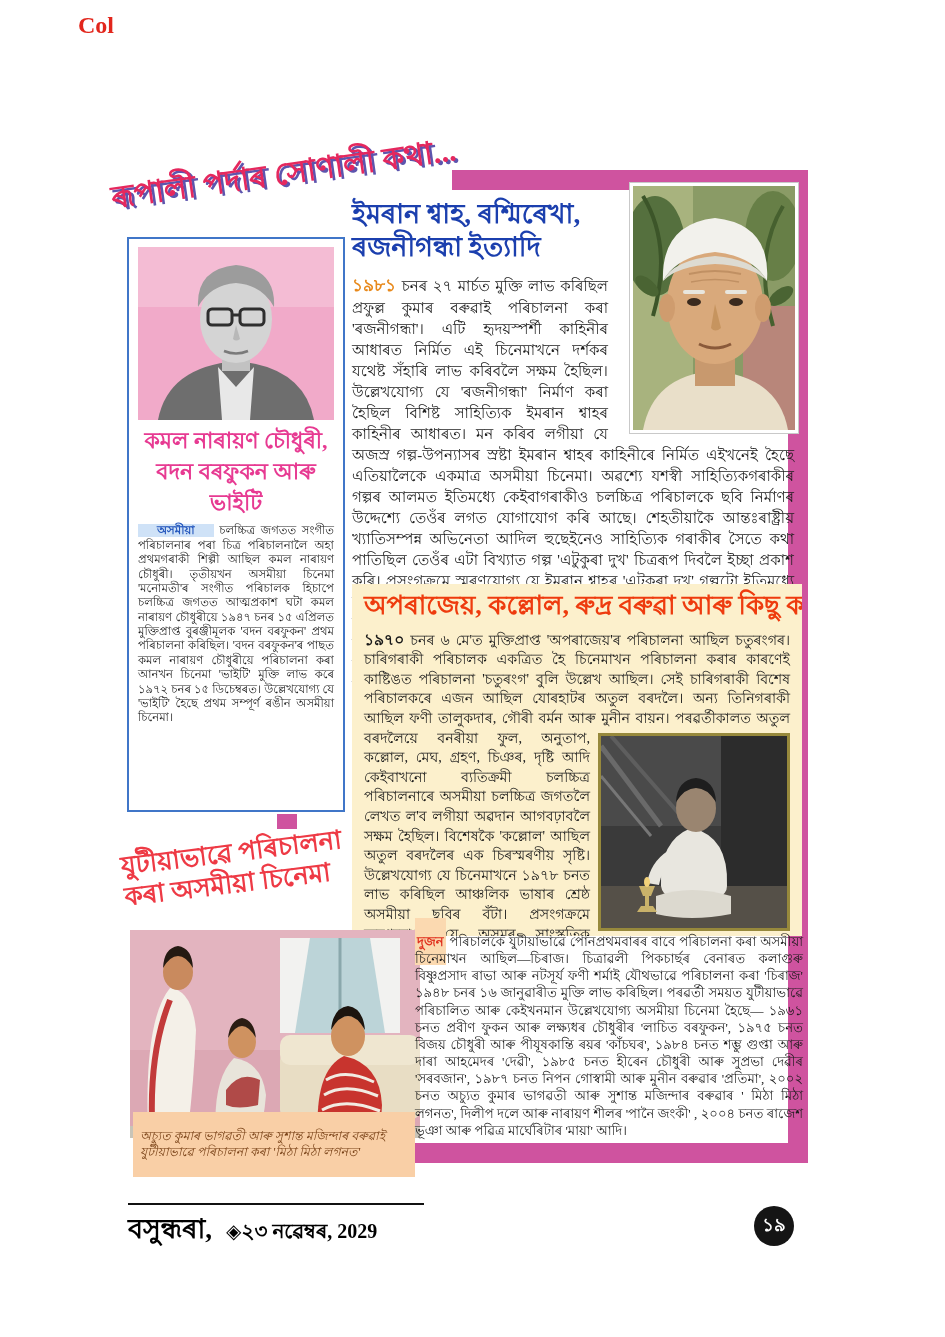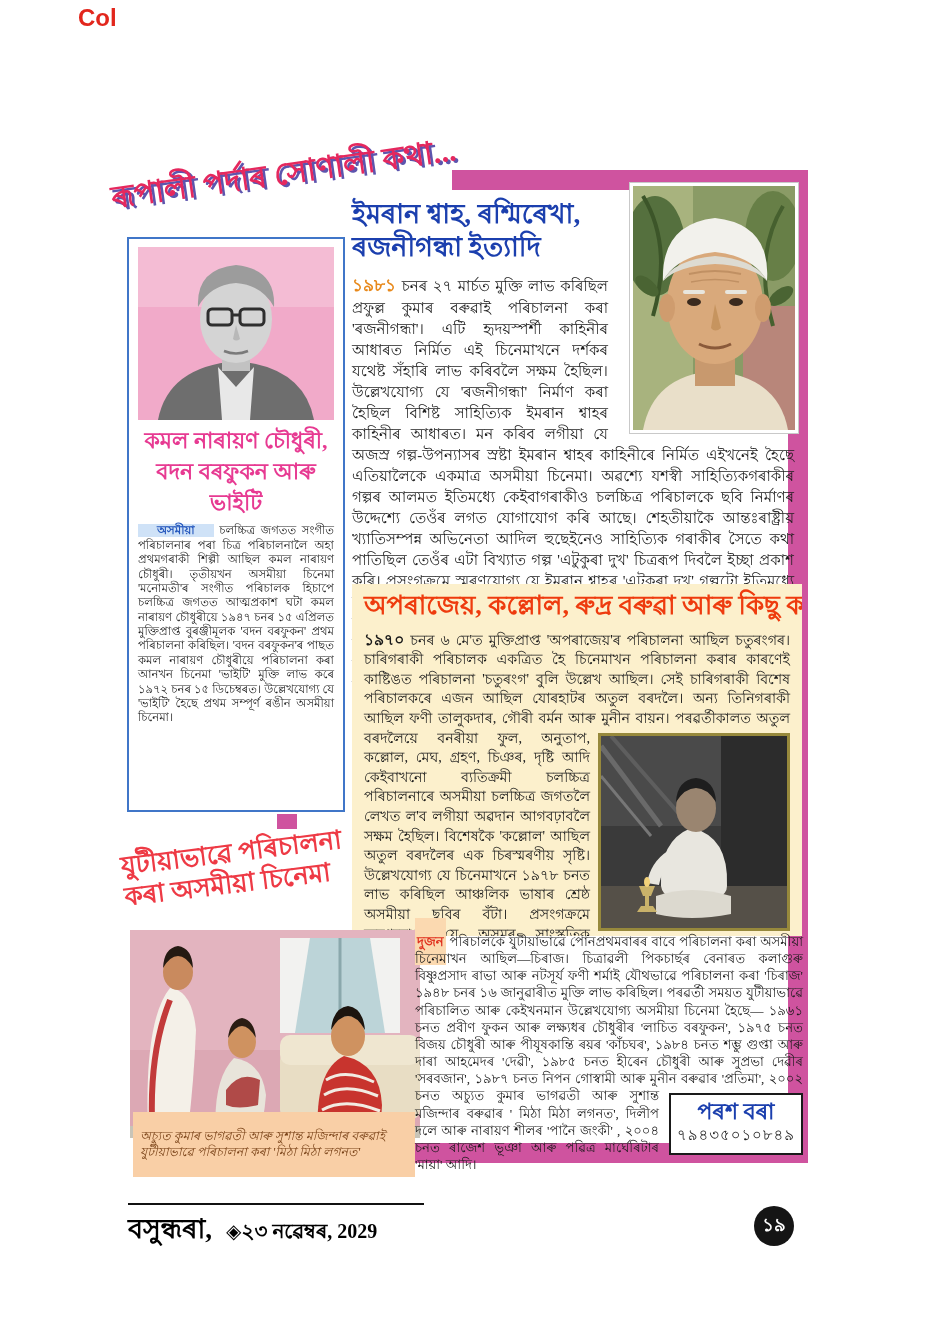--- a/index.html
+++ b/index.html
@@ -4,21 +4,21 @@
 <style>
   html,body{margin:0;padding:0;}
   body{
     width:945px;height:1337px;position:relative;background:#ffffff;
     font-family:"Liberation Serif","DejaVu Sans",serif;color:#1a1a1a;
     overflow:hidden;
   }
   .abs{position:absolute;}
 
   
-  .corner-label{left:78px;top:4px;font-family:Liberation Sans, sans-serif;
+  .corner-label{left:78px;top:12px;font-family:Liberation Serif, serif;
     font-weight:bold;font-size:24px;color:#e2261c;}
 
   
   .masthead{left:110px;top:158px;width:350px;transform:rotate(-8deg);
     font-size:31px;font-weight:bold;color:#e5285e;line-height:1.05;
     text-shadow:2.5px 2.5px 0 #5d55ae;}
 
   
   .frame{background:#cf539f;}
   .frame-top{left:452px;top:170px;width:356px;height:20px;}
@@ -233,24 +233,20 @@
 
     <rect x="0" y="196" width="290" height="12" fill="#c8c4b8"></rect>
   </svg>
 </div>
 <div class="abs film-caption">অচ্যুত কুমাৰ ভাগৱতী আৰু সুশান্ত মজিন্দাৰ বৰুৱাই যুটীয়াভাৱে পৰিচালনা কৰা 'মিঠা মিঠা লগনত'</div>
 
 <div class="abs article3">
   <div class="a3-body">
     <span class="lead-red">দুজন</span>
     <span>পৰিচালকে যুটীয়াভাৱে পোনপ্ৰথমবাৰৰ বাবে পৰিচালনা কৰা অসমীয়া চিনেমাখন আছিল—চিৰাজ। চিত্ৰাৱলী পিকচাৰ্ছৰ বেনাৰত কলাগুৰু বিষ্ণুপ্ৰসাদ ৰাভা আৰু নটসূৰ্য ফণী শৰ্মাই যৌথভাৱে পৰিচালনা কৰা 'চিৰাজ' ১৯৪৮ চনৰ ১৬ জানুৱাৰীত মুক্তি লাভ কৰিছিল। পৰৱৰ্তী সময়ত যুটীয়াভাৱে পৰিচালিত আৰু কেইখনমান উল্লেখযোগ্য অসমীয়া চিনেমা হৈছে— ১৯৬১ চনত প্ৰবীণ ফুকন আৰু লক্ষ্যধৰ চৌধুৰীৰ 'লাচিত বৰফুকন', ১৯৭৫ চনত বিজয় চৌধুৰী আৰু পীযূষকান্তি ৰয়ৰ 'কাঁচঘৰ', ১৯৮৪ চনত শম্ভু গুপ্তা আৰু দাৰা আহমেদৰ 'দেৱী', ১৯৮৫ চনত হীৰেন চৌধুৰী আৰু সুপ্ৰভা দেৱীৰ 'সৰবজান', ১৯৮৭ চনত নিপন গোস্বামী আৰু মুনীন বৰুৱাৰ 'প্ৰতিমা', ২০০২ চনত অচ্যুত কুমাৰ ভাগৱতী আৰু</span>
-    <span class="contact-box">
-      <div class="contact-name">পৰশ বৰা</div>
-      <div class="contact-phone">৭৯৪৩৫০১০৮৪৯</div>
-    </span>
     <span>সুশান্ত মজিন্দাৰ বৰুৱাৰ ' মিঠা মিঠা লগনত', দিলীপ দলে আৰু নাৰায়ণ শীলৰ 'পানৈ জংকী' , ২০০৪ চনত ৰাজেশ ভূঞা আৰু পৱিত্ৰ মাৰ্ঘেৰিটাৰ 'মায়া' আদি।</span>
   </div>
 </div>
 
 <div class="abs footer-rule"></div>
 <div class="abs footer">
   <span class="footer-pub">বসুন্ধৰা,</span>
   <span class="footer-date">◈২৩ নৱেম্বৰ, 2029</span>
 </div>
 <div class="abs page-circle">

